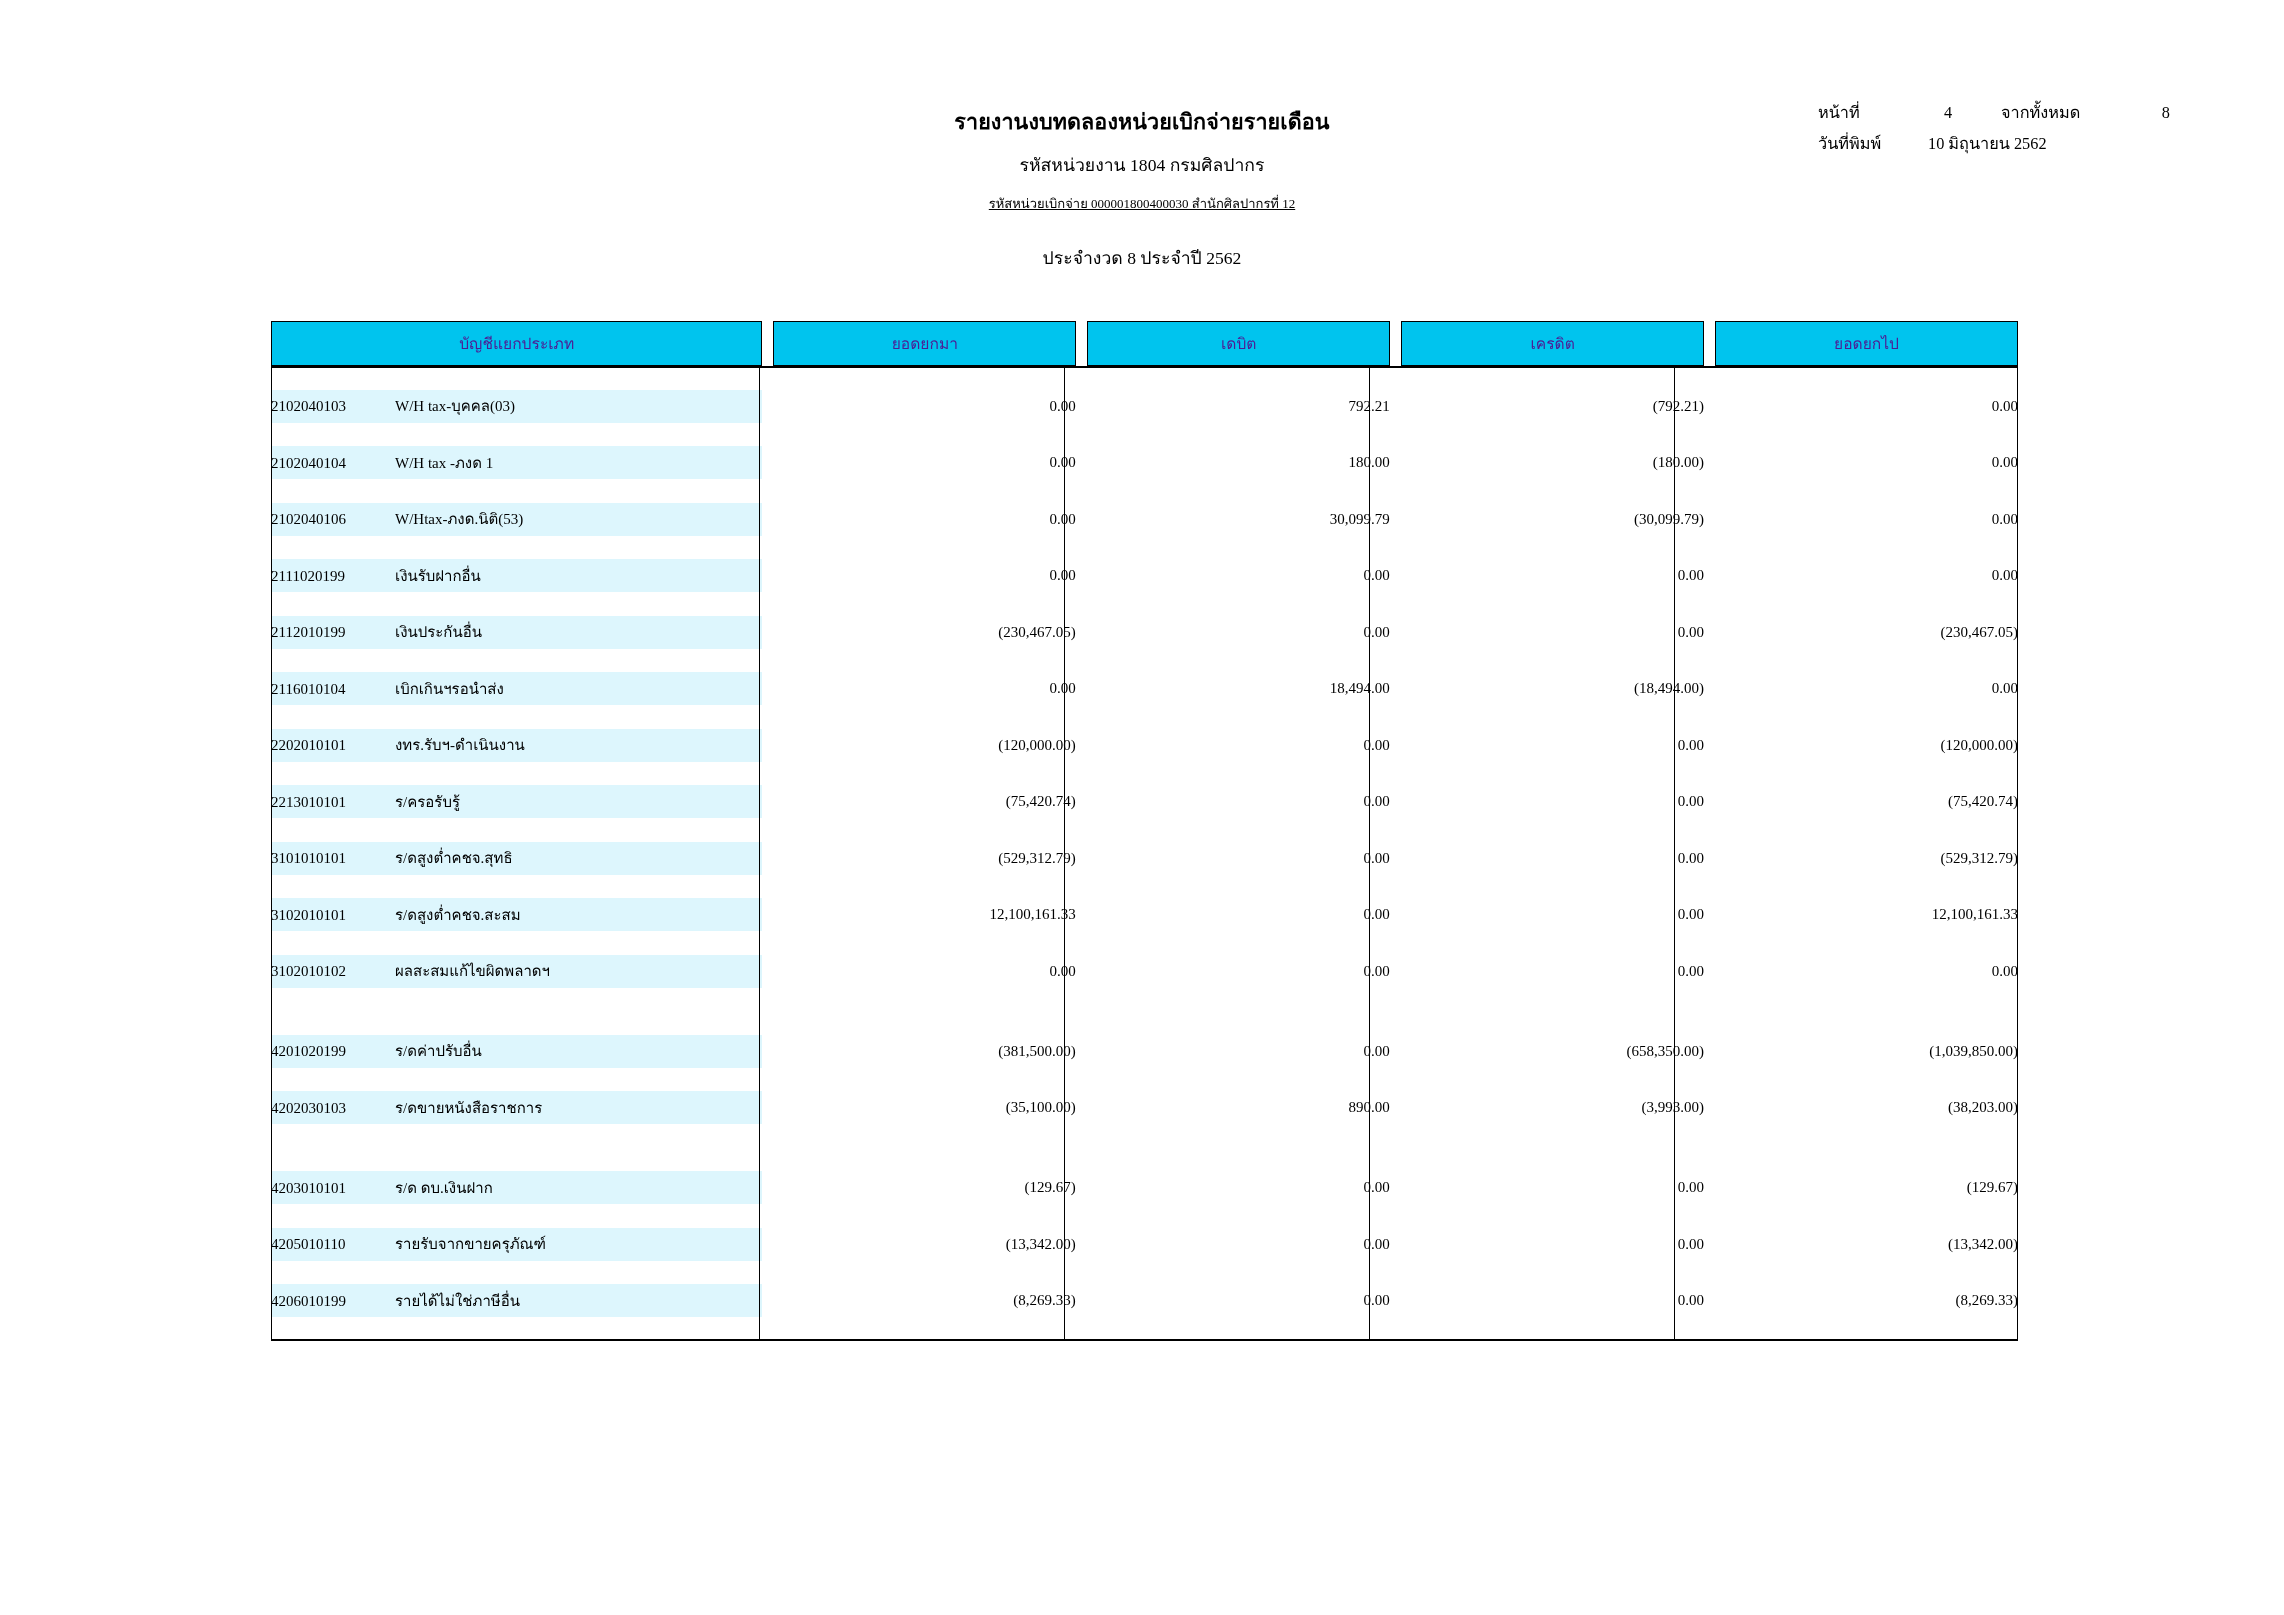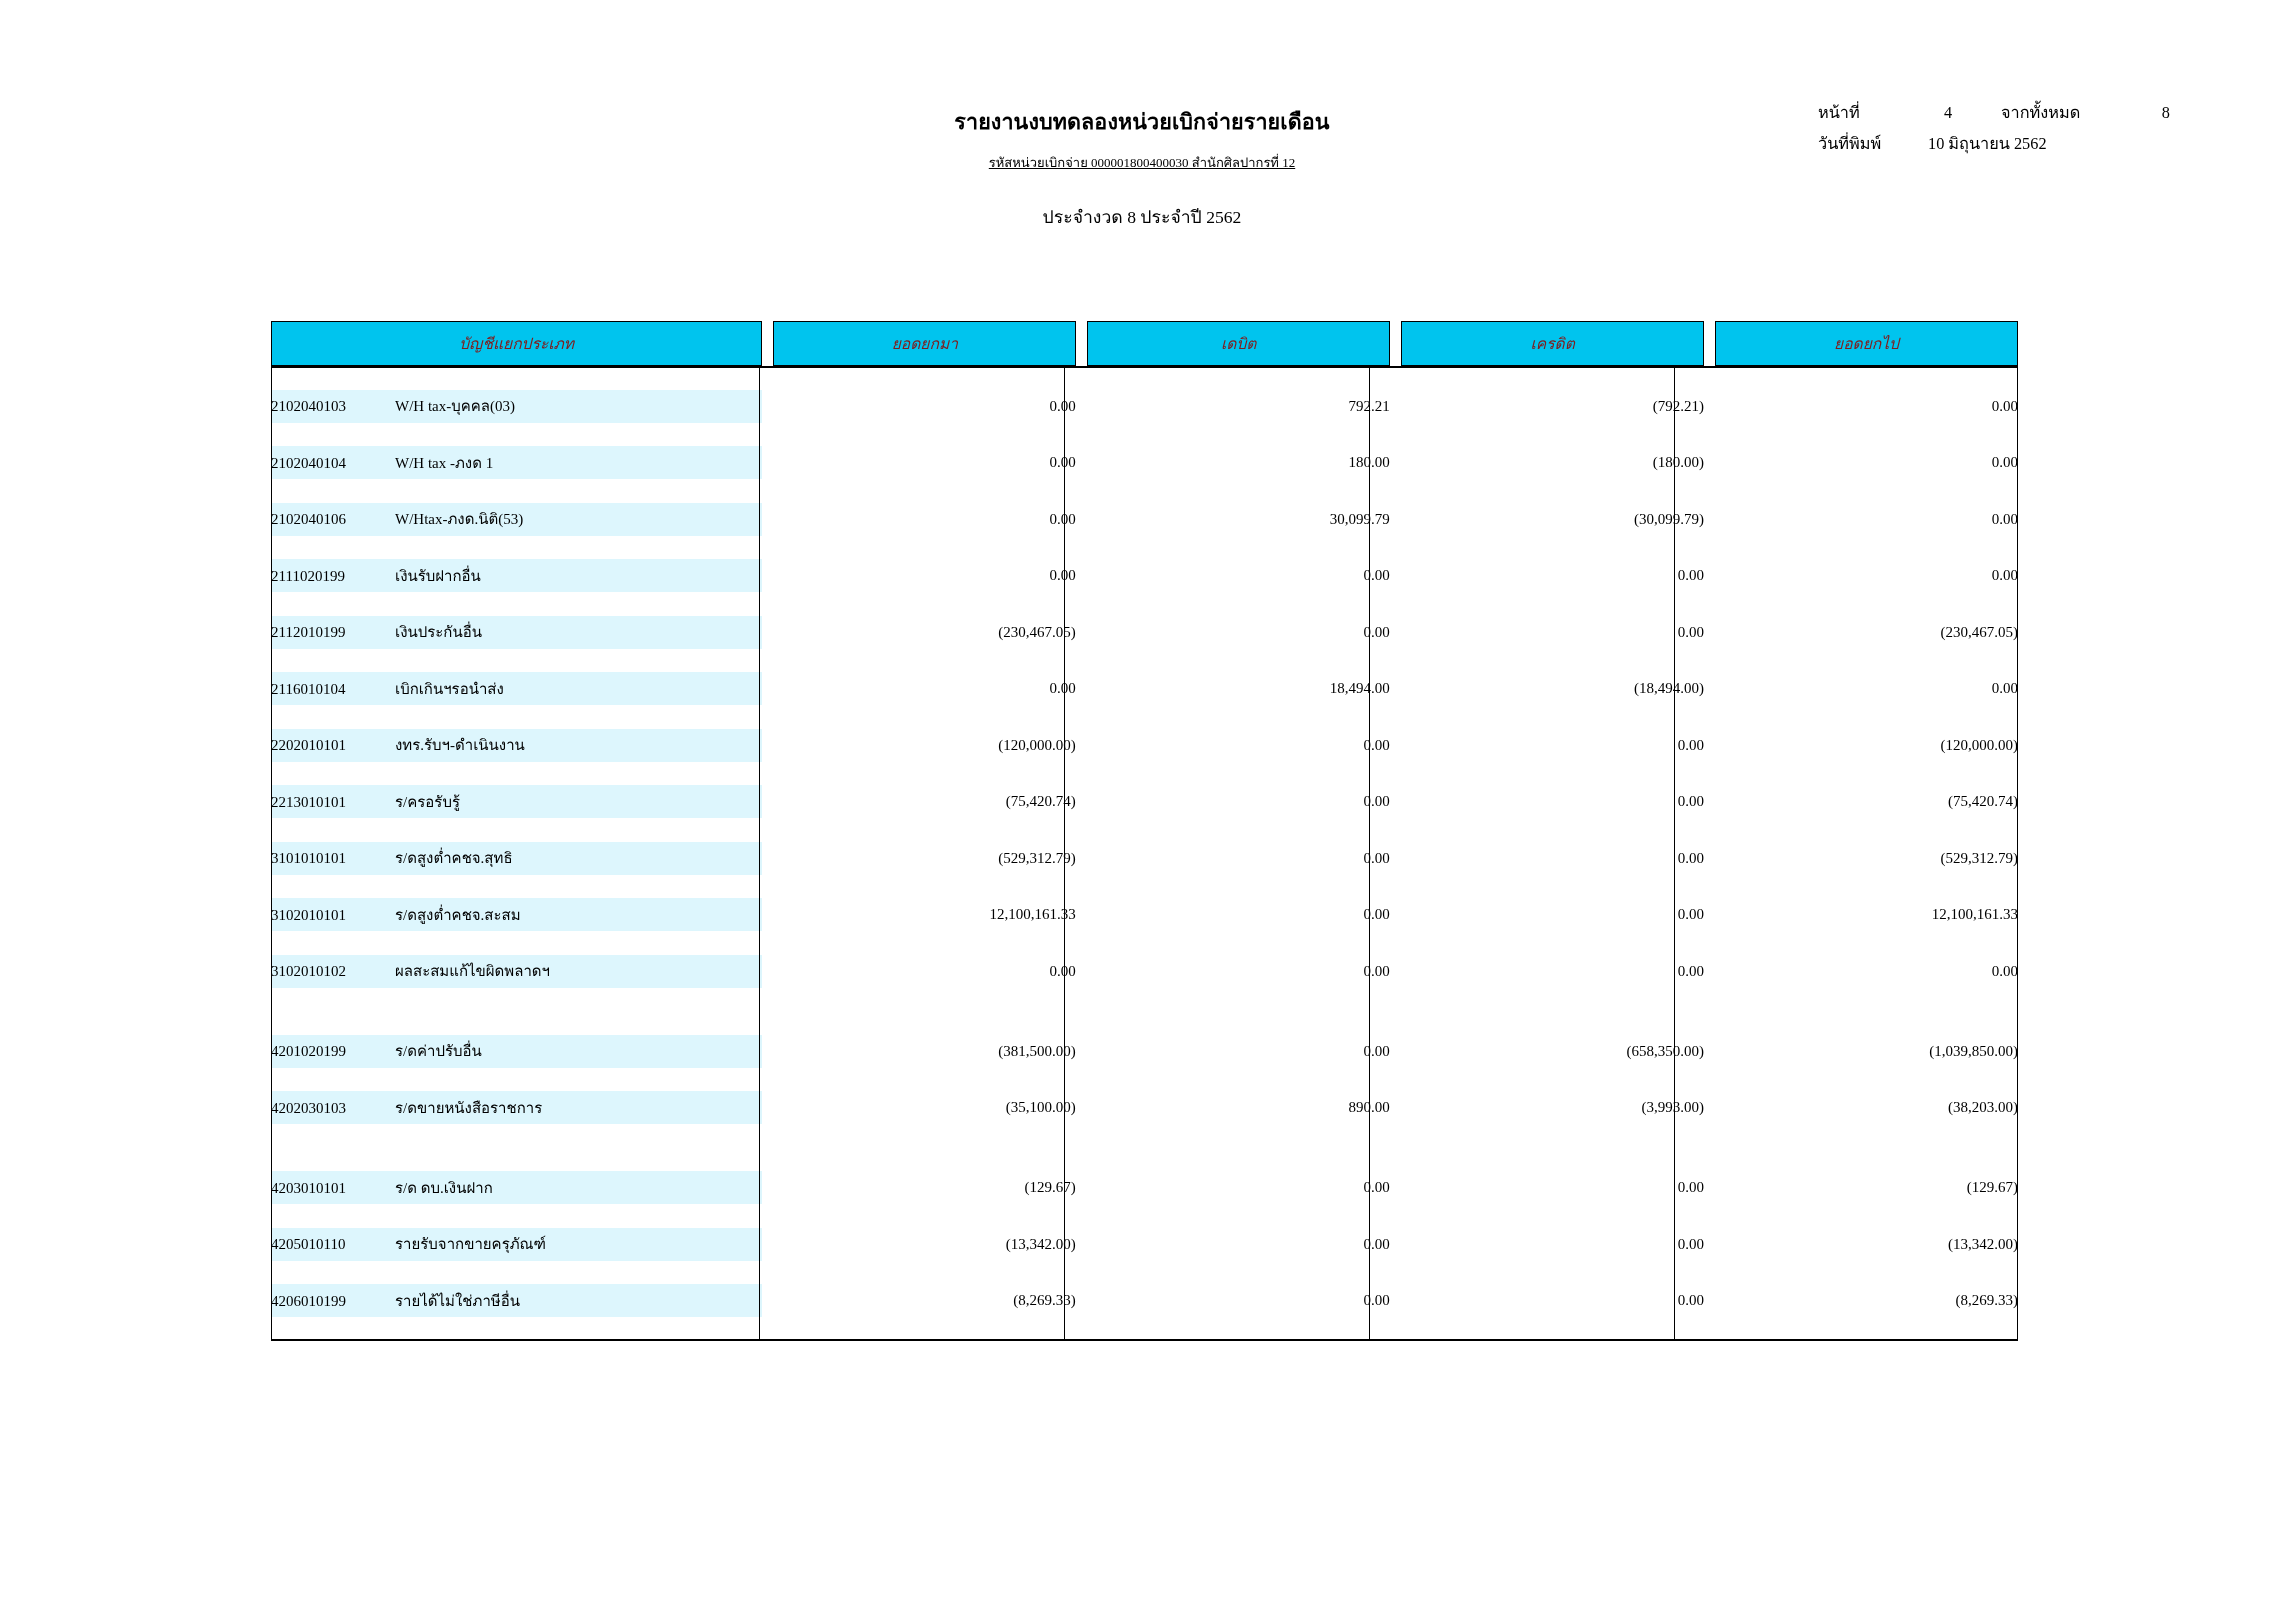--- a/index.html
+++ b/index.html
@@ -98,22 +98,21 @@
   .col-num  { width: 293px; }
   .col-gap  { width: 11.7px; }
 
   
   .hd {
     background: #00c4ee;
     height: 43px;
     text-align: center;
     font-size: 15.6px;
     border: 0.7px solid #000;
-    color: #7f1d1d;
-    font-style: italic;
+    color: #4c1d95;
   }
   .hd-gapcell {
     border: none;
     background: transparent;
   }
 
   .row-band td {
     height: 33px;
   }
   .cell-acct {
@@ -160,20 +159,21 @@
     position: relative;
   }
 </style>
 </head>
 <body>
 
 <div class="page">
 
   <div class="header-center">
     <div class="title-main">รายงานงบทดลองหน่วยเบิกจ่ายรายเดือน</div>
+    <div class="title-sub">รหัสหน่วยงาน 1804 กรมศิลปากร</div>
     <div class="title-sub2">รหัสหน่วยเบิกจ่าย 000001800400030 สำนักศิลปากรที่ 12</div>
     <div class="title-period">ประจำงวด 8 ประจำปี 2562</div>
   </div>
 
   <div class="header-right">
     <div class="row">
       <span class="lbl hr-c1">หน้าที่</span>
       <span class="lbl hr-c2">4</span>
       <span class="lbl hr-c3">จากทั้งหมด</span>
       <span class="lbl hr-c4">8</span>

